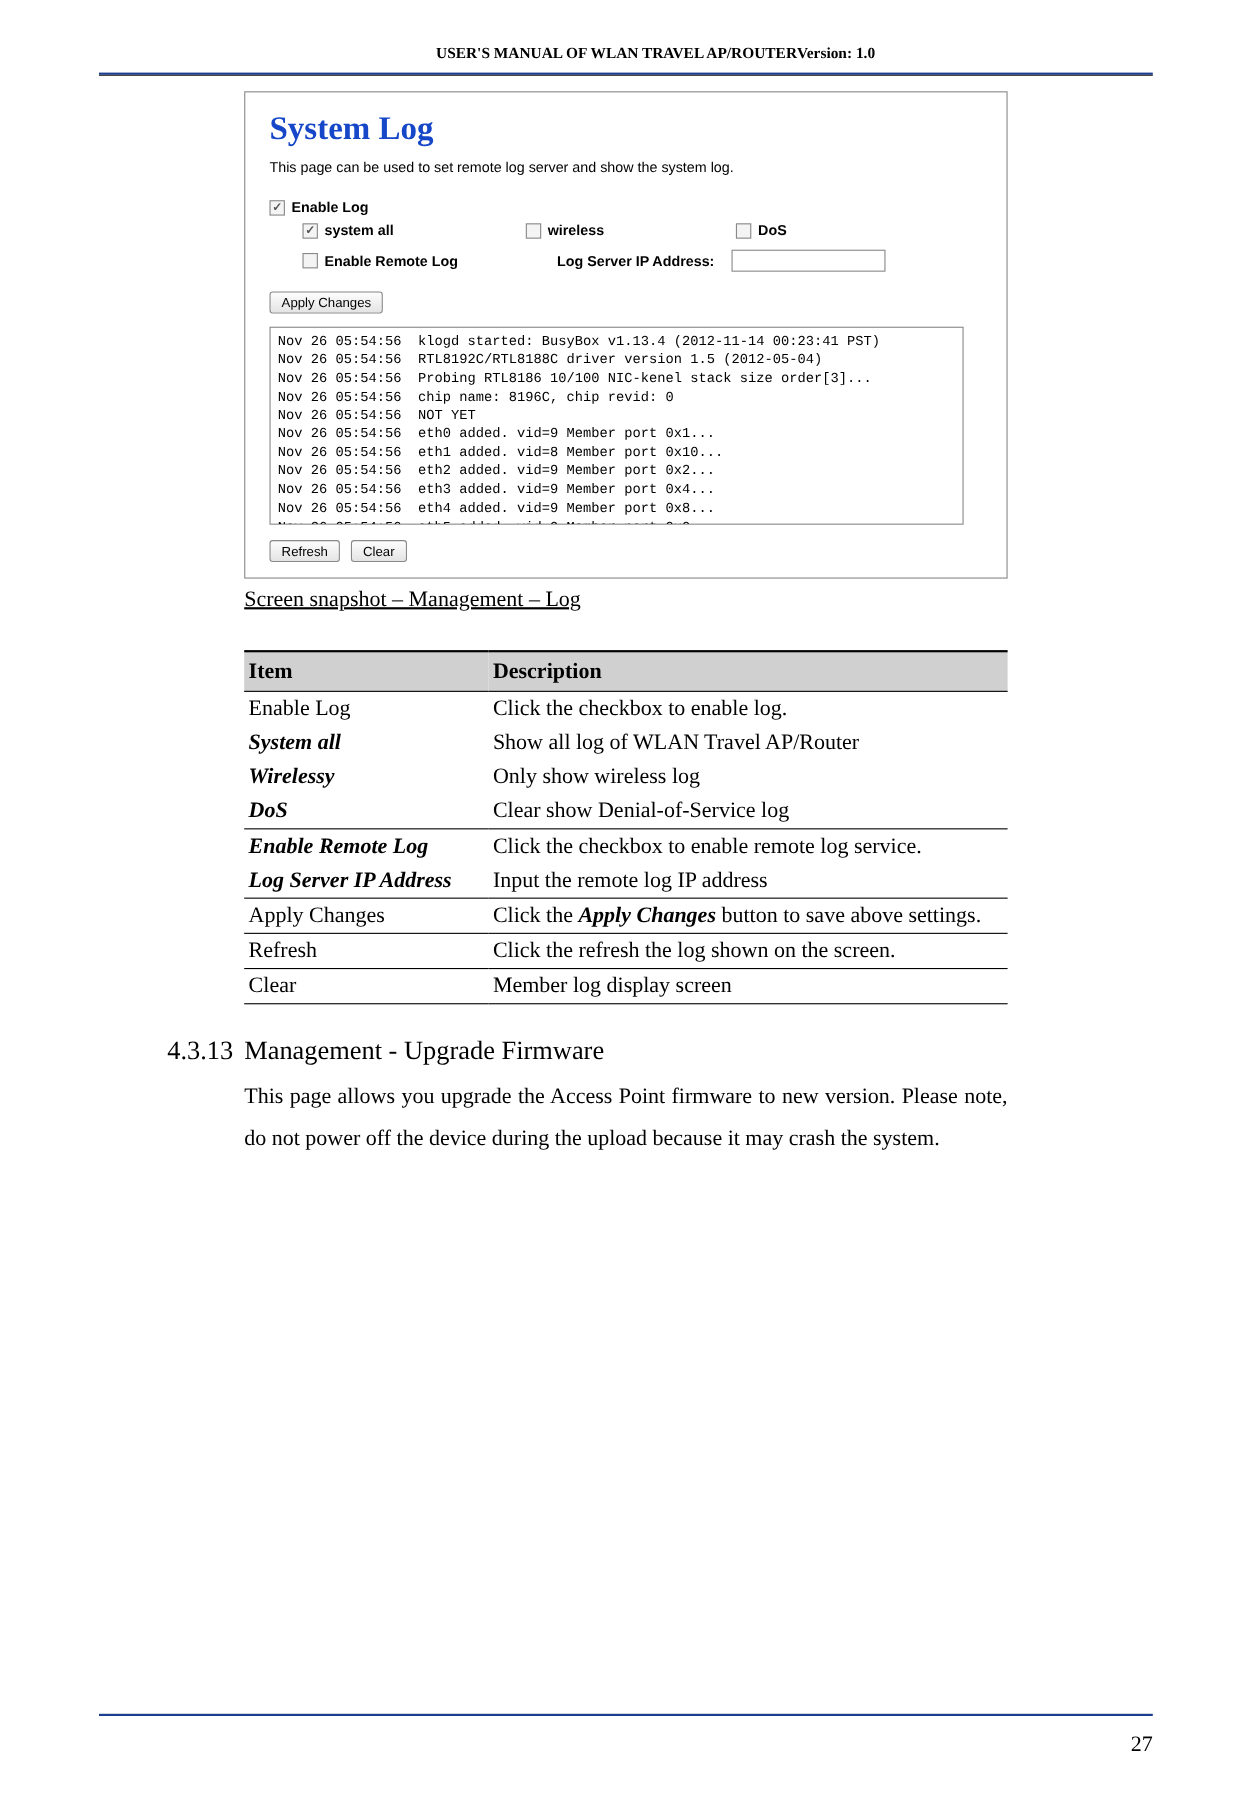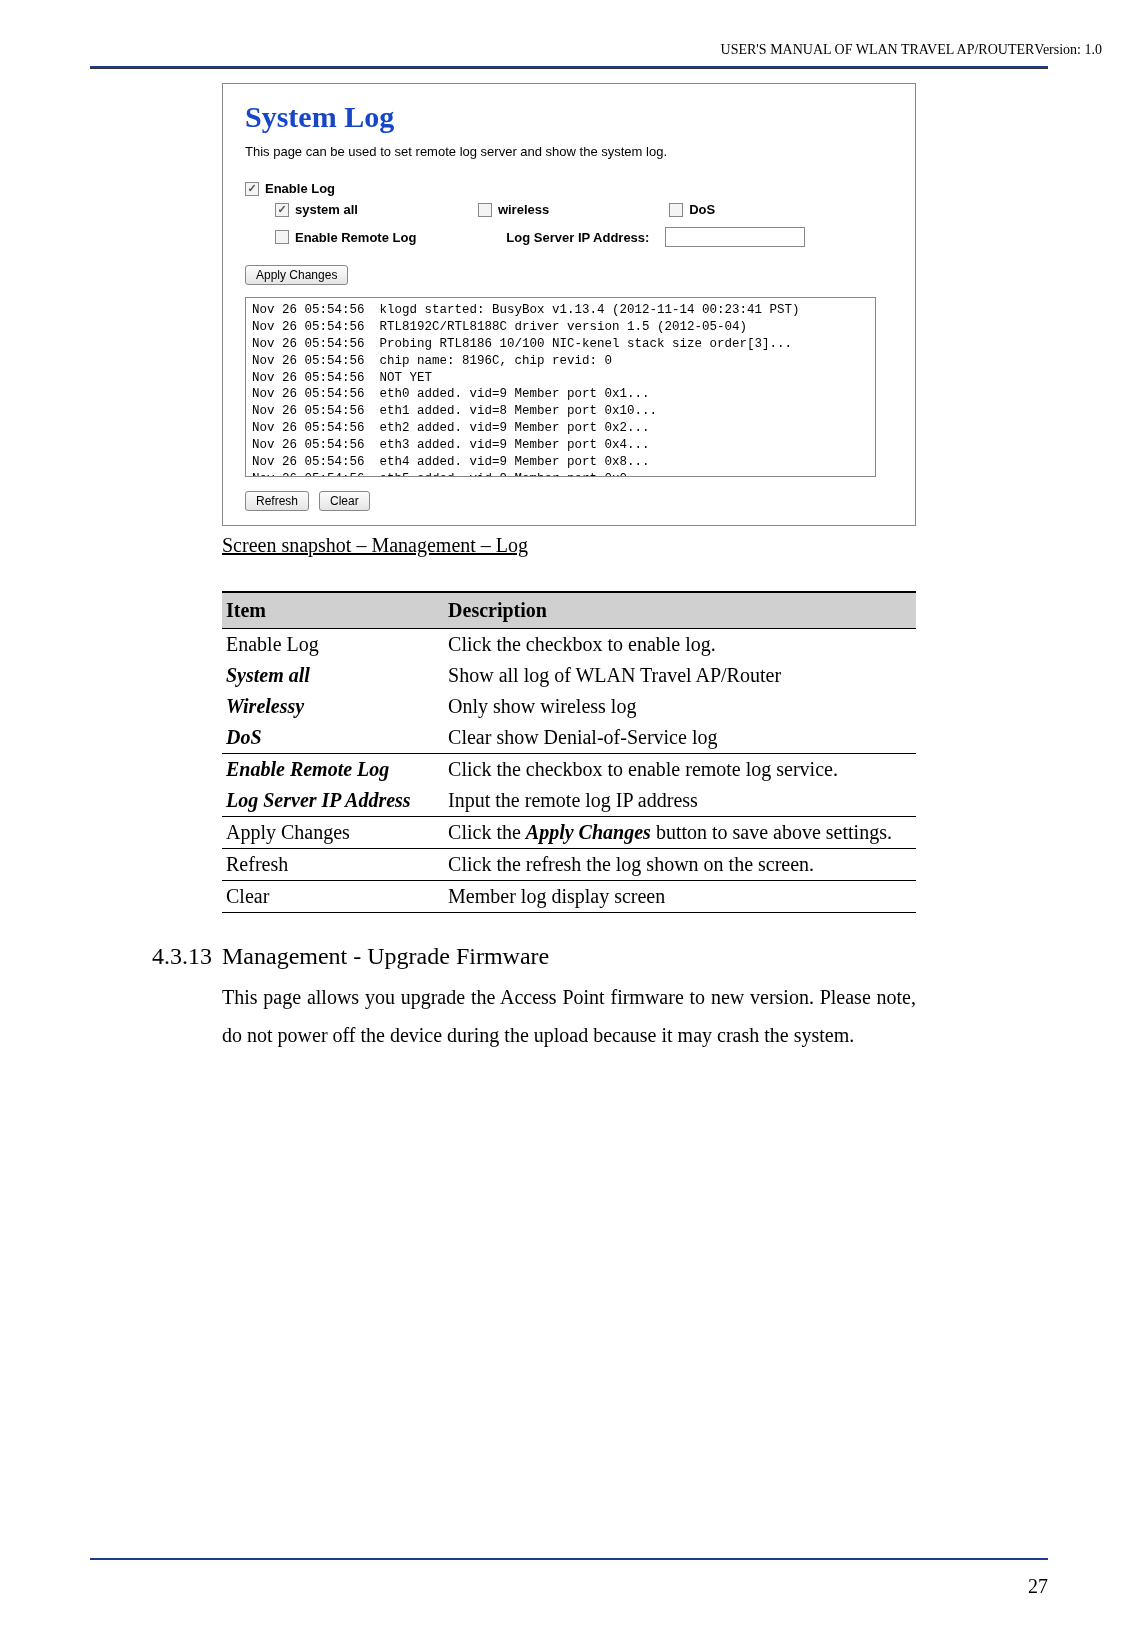--- a/index.html
+++ b/index.html
@@ -5,24 +5,24 @@
     * { margin: 0; padding: 0; box-sizing: border-box; }
     body {
       width: 1138px;
       height: 1652px;
       background: #fff;
       font-family: "Times New Roman", serif;
       position: relative;
     }
     .page-header {
       display: flex;
-      justify-content: flex-end;
+      justify-content: center;
       padding: 42px 36px 6px 90px;
       font-size: 14px;
-      font-weight: normal;
+      font-weight: bold;
     }
     .header-rule-blue {
       margin: 2px 90px 0 90px;
       border: none;
       border-top: 2.5px solid #1a3d8f;
     }
     .header-rule-thin {
       margin: 0 90px 14px 90px;
       border: none;
       border-top: 1px solid #333;

